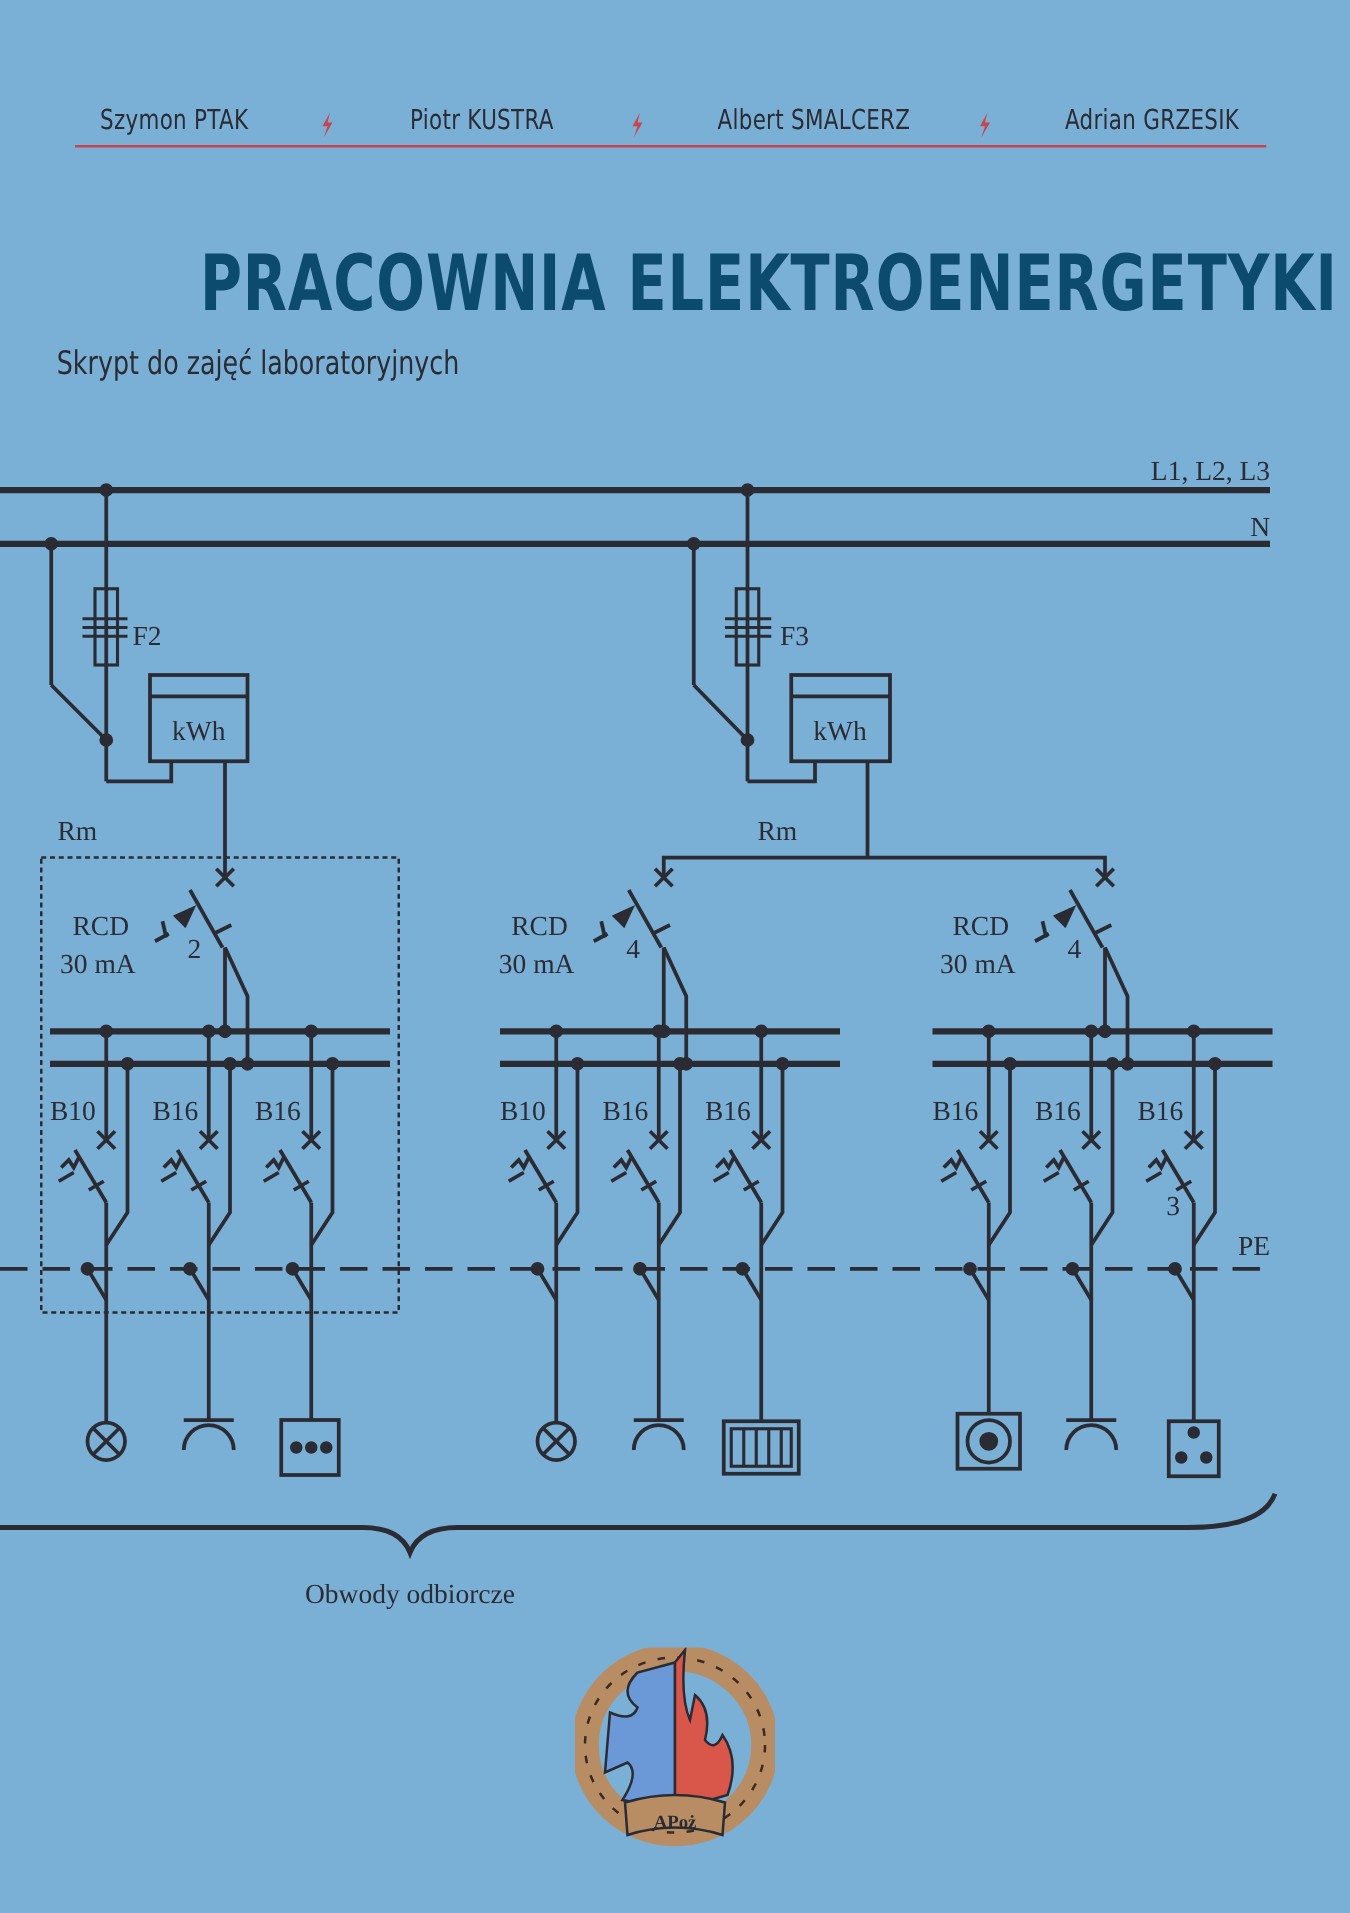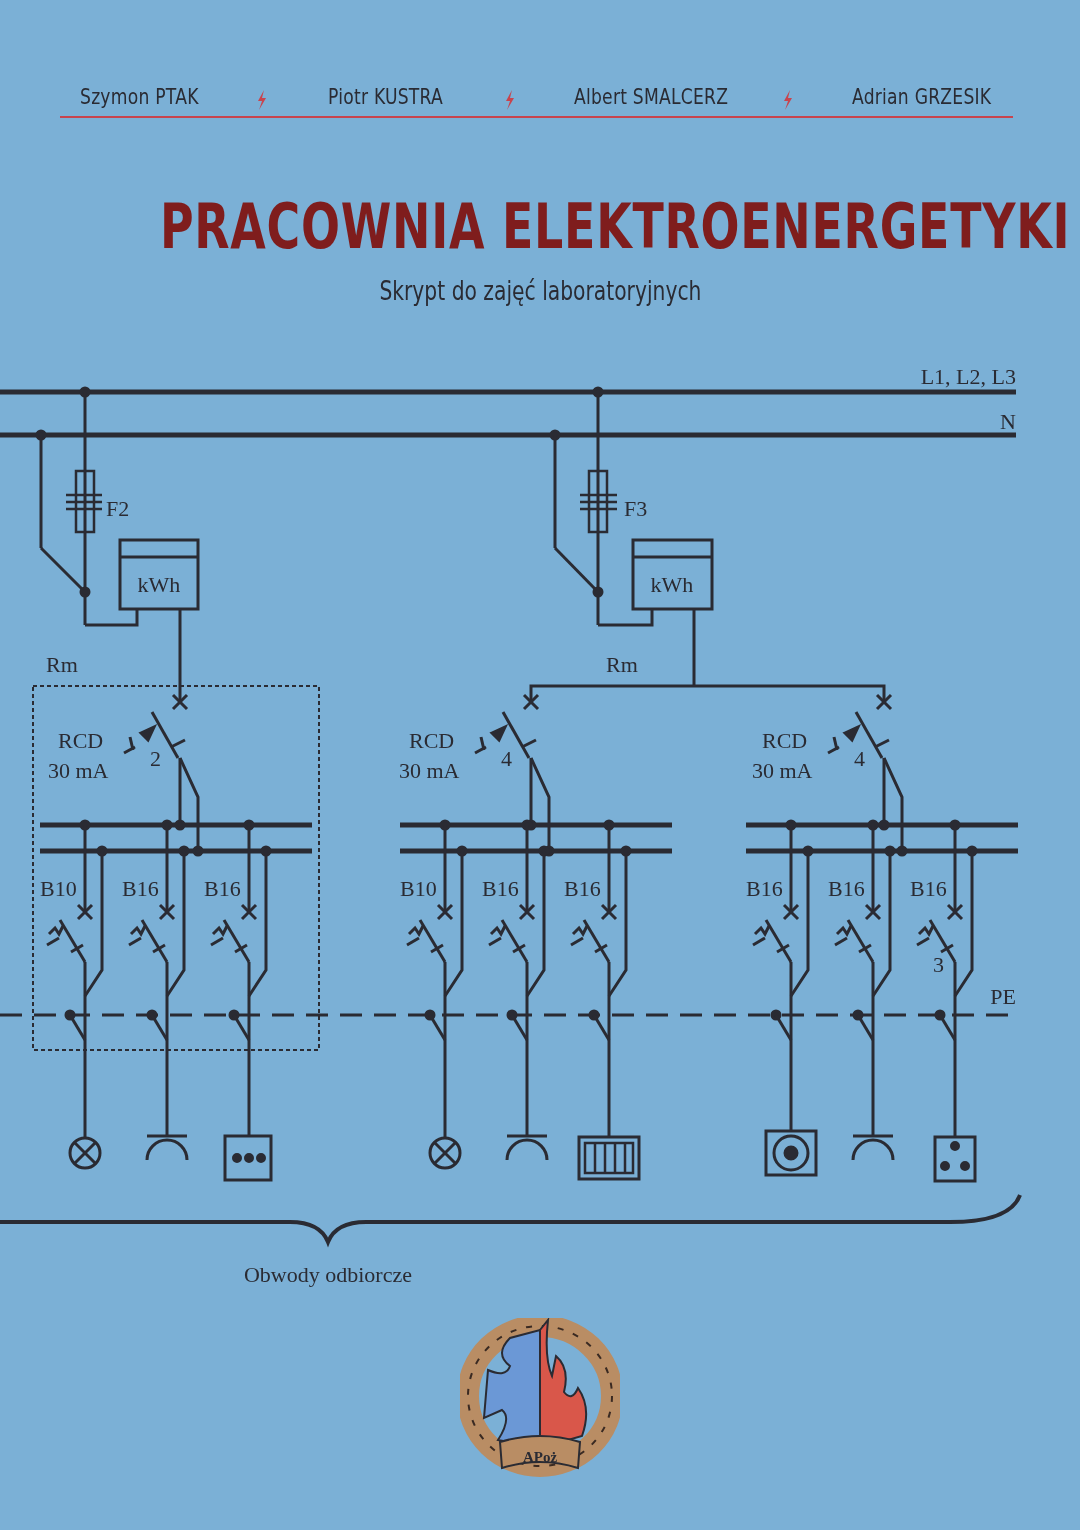--- a/index.html
+++ b/index.html
@@ -1,23 +1,23 @@
 <!DOCTYPE html>
 <html><head>
 <meta charset="utf-8">
 <style>
   html, body { margin:0; padding:0; }
   body { width:1080px; height:1530px; background:#7bb0d6; position:relative; overflow:hidden; font-family:"Liberation Sans", sans-serif; color:#2a2b33; }
   .authors { position:absolute; top:84px; left:60px; width:953px; height:40px; }
   .author { position:absolute; top:0; font-family:"DejaVu Sans", sans-serif; font-size:22px; transform:scaleX(0.78); transform-origin:left top; color:#2a2b33; letter-spacing:0.3px; white-space:nowrap; }
   .bolt { position:absolute; top:6px; width:12px; height:20px; }
   .redline { position:absolute; top:116px; left:60px; width:953px; height:2px; background:#c8444e; }
-  .title { position:absolute; top:190px; left:0; width:944px; text-align:center; font-family:"DejaVu Sans", sans-serif; font-weight:bold; font-size:62px; color:#7f1d1d; white-space:nowrap; }
+  .title { position:absolute; top:190px; left:0; width:944px; text-align:center; font-family:"DejaVu Sans", sans-serif; font-weight:bold; font-size:62px; color:#0c4a6e; white-space:nowrap; }
   .title span { display:inline-block; transform:scaleX(0.74); transform-origin:center; letter-spacing:1px; }
-  .subtitle { position:absolute; top:276px; left:0; width:1080px; text-align:center; font-family:"DejaVu Sans", sans-serif; font-size:26px; color:#2a2b33; }
+  .subtitle { position:absolute; top:276px; left:0; width:1080px; font-family:"DejaVu Sans", sans-serif; font-size:26px; color:#2a2b33; }
   .subtitle span { display:inline-block; transform:scaleX(0.78); }
   svg.diagram { position:absolute; left:0; top:0; }
   .lbl { font-family:"Liberation Serif", serif; fill:#2a2b33; }
 </style>
 </head>
 <body>
 
 <div class="authors">
   <div class="author" style="left:20px">Szymon PTAK</div>
   <svg class="bolt" style="left:196px" viewBox="0 0 12 20">

